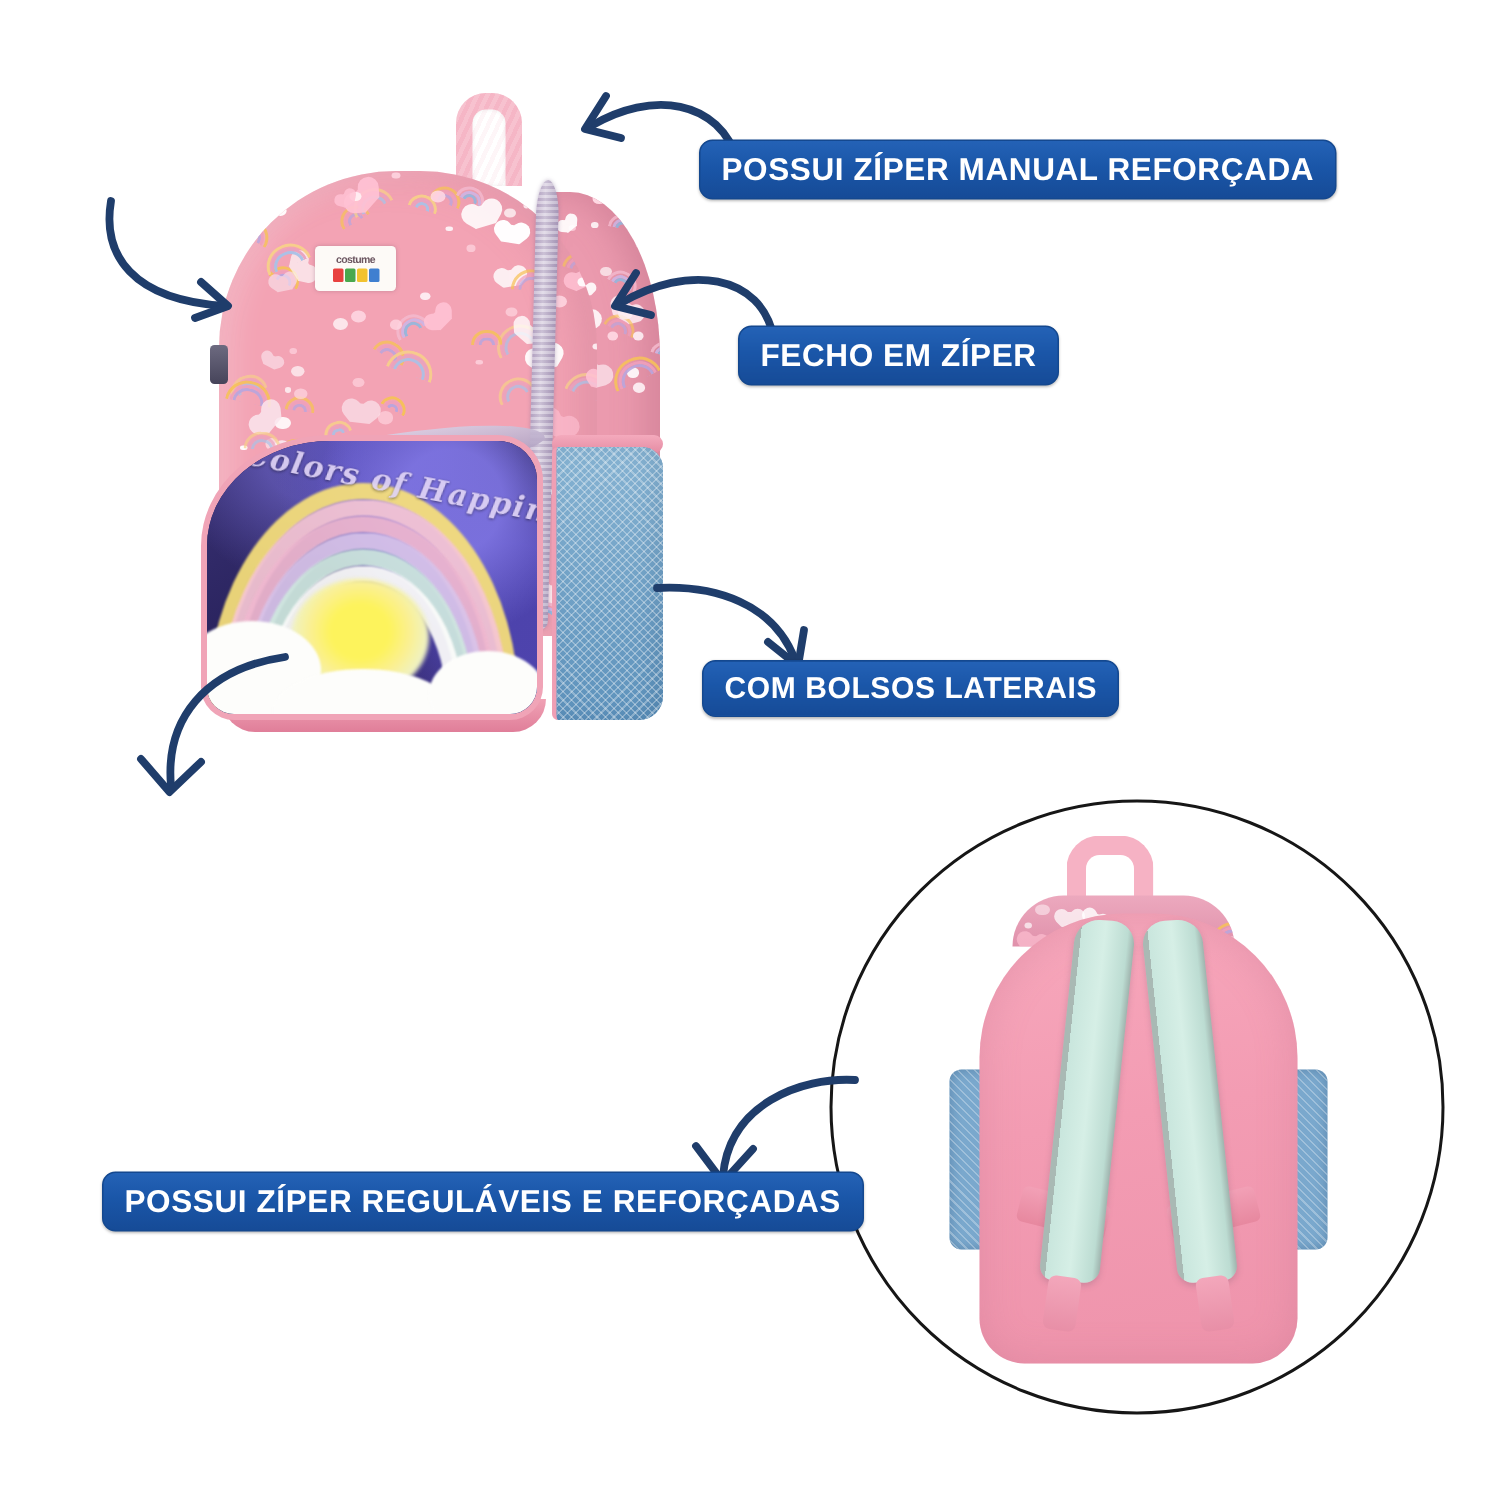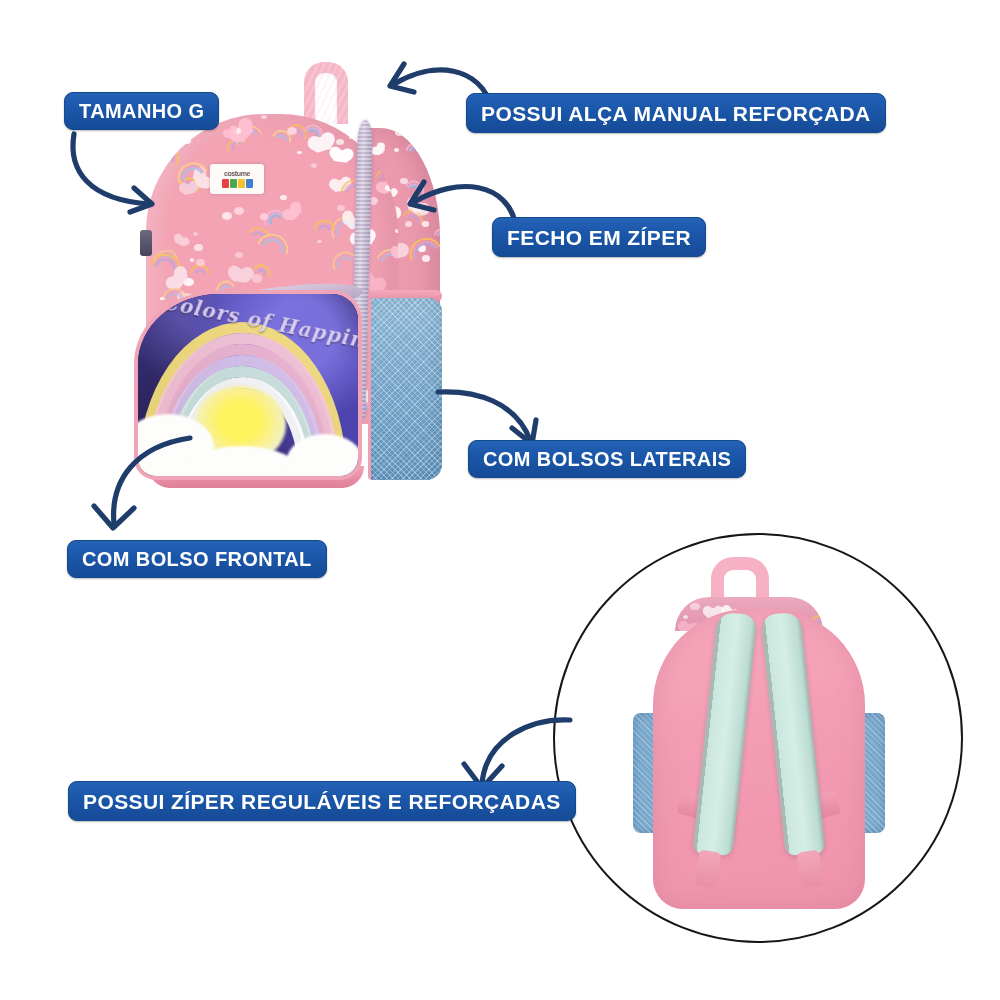--- a/index.html
+++ b/index.html
@@ -821,25 +821,23 @@
   <svg class="arrow" style="left:84px;top:428px;" width="120" height="112" viewBox="0 0 120 112">
     <path d="M106,10 C52,18 26,52 30,96"></path>
     <path class="head" d="M10,78 L29,100 L50,80"></path>
   </svg>
 
   <svg class="arrow" style="left:438px;top:714px;" width="140" height="90" viewBox="0 0 140 90">
     <path d="M132,6 C96,4 48,22 44,70"></path>
     <path class="head" d="M26,50 L44,74 L64,52"></path>
   </svg>
 
-  <div class="badge" id="badge-tamanho">TAMANHO G</div>
-
-  <div class="badge" id="badge-alca-manual">POSSUI ALÇA MANUAL REFORÇADA</div>
+
+  <div class="badge" id="badge-alca-manual">POSSUI ZÍPER MANUAL REFORÇADA</div>
 
   <div class="badge" id="badge-bolsos-lat">COM BOLSOS LATERAIS</div>
 
   <div class="badge" id="badge-ziper">FECHO EM ZÍPER</div>
 
-  <div class="badge" id="badge-bolso-front">COM BOLSO FRONTAL</div>
 
   <div class="badge" id="badge-alcas-reg">POSSUI ZÍPER REGULÁVEIS E REFORÇADAS</div>
 
 </div>
 
 </body></html>

